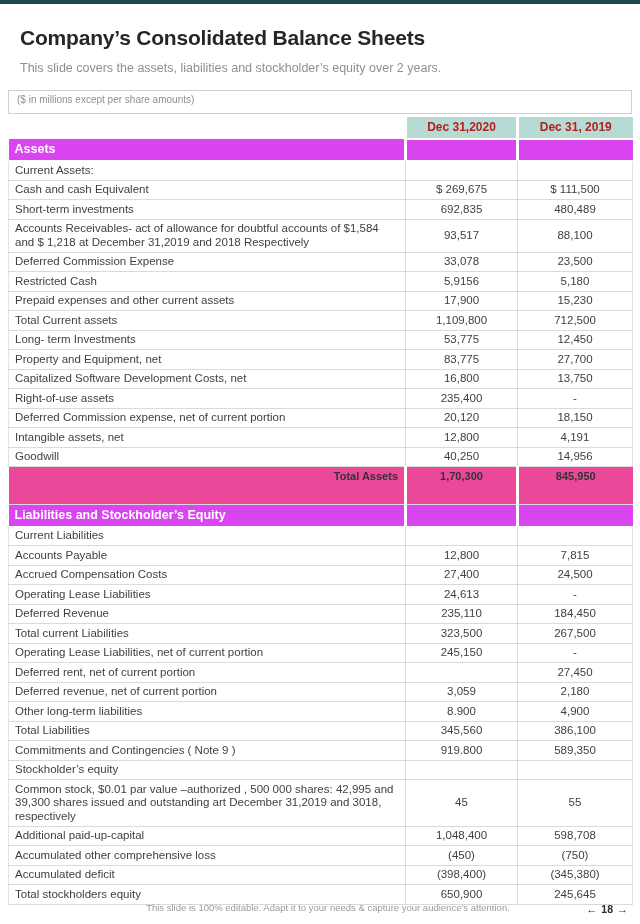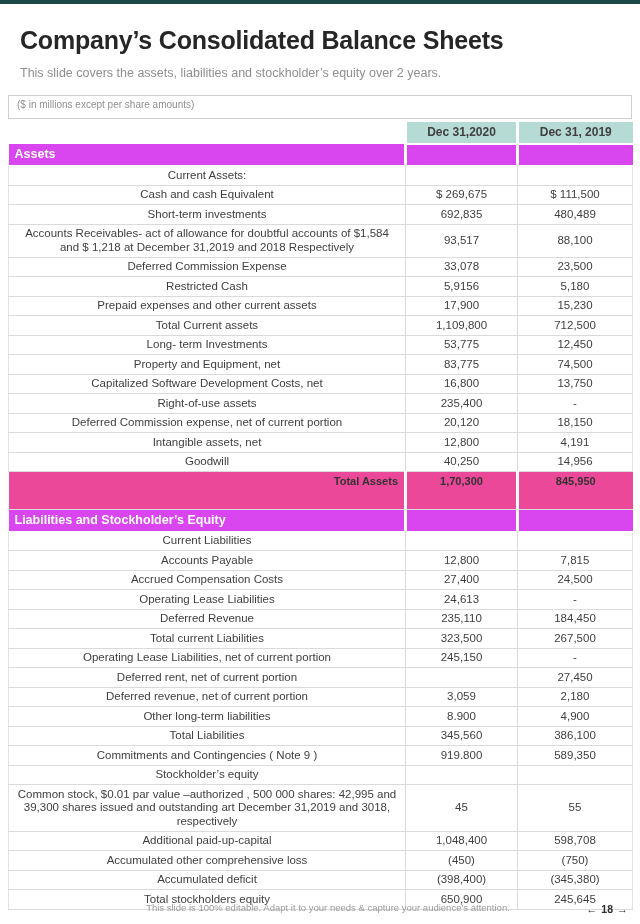--- a/index.html
+++ b/index.html
@@ -2,45 +2,45 @@
 <html><head>
 <meta charset="utf-8">
 <style>
   * { margin:0; padding:0; box-sizing:border-box; }
   body { background:#fff; }
   .page {
     position:relative; width:640px; height:924px; background:#ffffff;
     font-family:"Liberation Sans", sans-serif; overflow:hidden;
   }
   .topbar { height:4px; width:100%; background:#1d4848; }
-  h1.title { margin:22px 20px 0; font-size:25px; font-weight:bold; color:#262626; letter-spacing:-0.2px; }
+  h1.title { margin:22px 20px 0; font-size:21px; font-weight:bold; color:#262626; letter-spacing:-0.2px; }
   p.subtitle { margin:11px 20px 0; font-size:12.5px; color:#8f8f8f; }
   .note-box {
     margin:15px 8px 3px; border:1px solid #cfcfcf; color:#8f8f8f;
     font-size:10px; padding:3px 8px 8px;
   }
   table.bs { border-collapse:collapse; table-layout:fixed; width:624px; margin:0 8px; }
   col.c-label { width:397px; }
   col.c-v1 { width:112px; }
   col.c-v2 { width:115px; }
   th.colhead {
-    background:#b6dbd4; color:#404040; font-size:12px; font-weight:bold;
+    background:#b6dbd4; color:#b91c1c; font-size:12px; font-weight:bold;
     text-align:center; padding:3px 0 4px; border-left:3px solid #fff; border-bottom:2px solid #fff;
   }
   th.empty { background:#fff; }
   tr.section td {
     background:#d946ef; color:#ffffff; font-weight:bold; font-size:12.5px;
     padding:3px 6px 4px; border-bottom:1px solid #fff;
   }
   tr.section td.val { border-left:3px solid #fff; }
   tr.data td {
     border-bottom:1px solid #dadada; font-size:11.5px; color:#3f3f3f;
     padding:2.5px 6px; line-height:13.5px; vertical-align:middle;
   }
-  tr.data td.lbl { border-left:1px solid #e3e3e3; text-align:center; }
+  tr.data td.lbl { border-left:1px solid #e3e3e3; text-align:left; }
   tr.data td.val { border-left:1px solid #dadada; text-align:center; }
   tr.data td.val:last-child { border-right:1px solid #e3e3e3; }
   tr.total td {
     background:#ec4899; font-weight:bold; font-size:11px; color:#333333;
     padding:3px 6px 20px; border-bottom:1px solid #dadada; line-height:13.5px;
   }
   tr.total td.lbl { text-align:right; }
   tr.total td.val { border-left:3px solid #fff; text-align:center; }
   .footer {
     position:absolute; bottom:11px; left:8px; width:100%;
@@ -123,21 +123,21 @@
           <td class="val">712,500</td>
         </tr>
         <tr class="data">
           <td class="lbl">Long- term Investments</td>
           <td class="val">53,775</td>
           <td class="val">12,450</td>
         </tr>
         <tr class="data">
           <td class="lbl">Property and Equipment, net</td>
           <td class="val">83,775</td>
-          <td class="val">74,500</td>
+          <td class="val">27,700</td>
         </tr>
         <tr class="data">
           <td class="lbl">Capitalized Software Development Costs, net</td>
           <td class="val">16,800</td>
           <td class="val">13,750</td>
         </tr>
         <tr class="data">
           <td class="lbl">Right-of-use assets</td>
           <td class="val">235,400</td>
           <td class="val">-</td>

